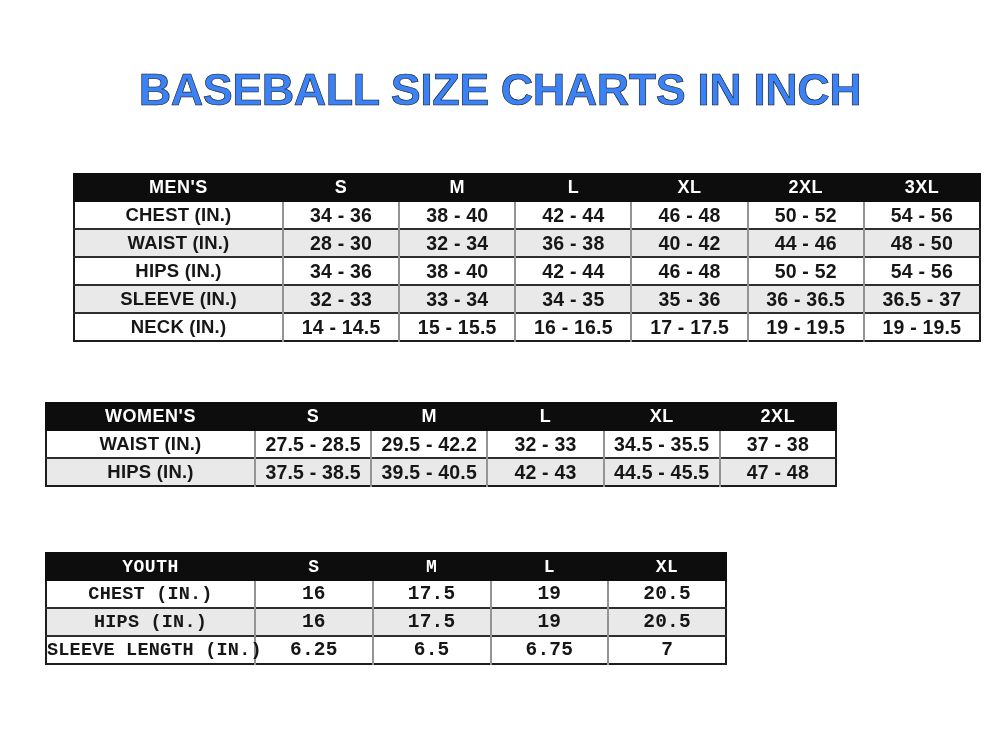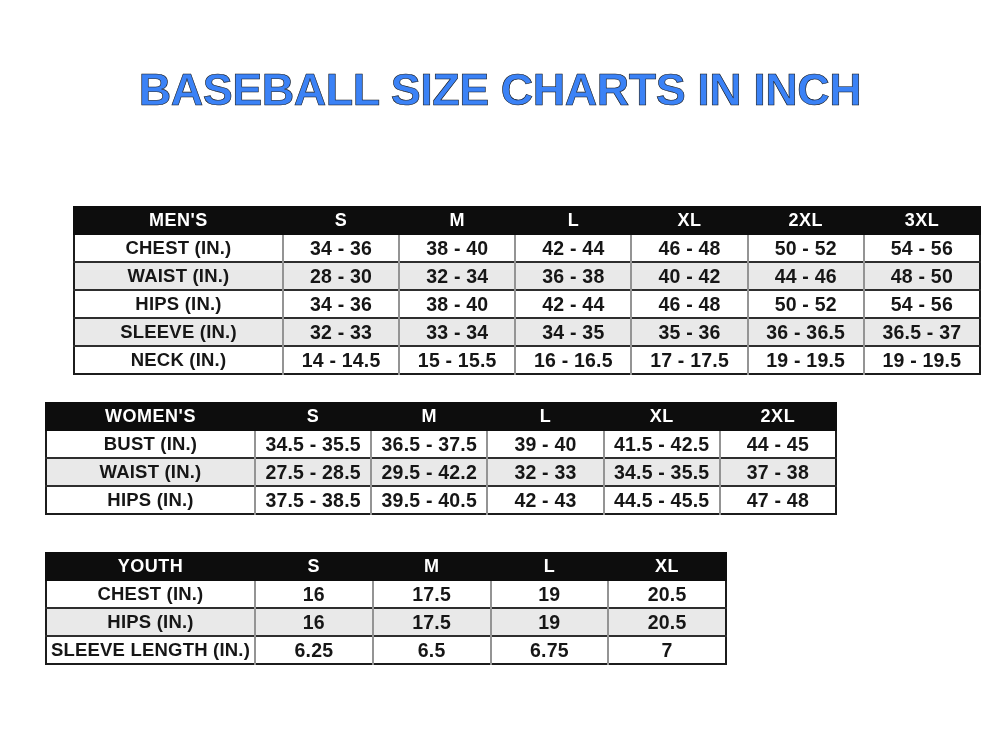--- a/index.html
+++ b/index.html
@@ -24,32 +24,32 @@
     position:absolute;
     top:64px;left:0;right:0;
     text-align:center;
     font-size:45px;
     font-weight:700;
     letter-spacing:-0.5px;
     color:#3b82f6;
     -webkit-text-stroke:0.6px #121212;
   }
   .table-wrap{position:absolute;left:45px;}
-  .wrap-mens{top:206px;padding-left:28px;}
+  .wrap-mens{top:173px;padding-left:28px;}
   .wrap-womens{top:402px;}
   .wrap-youth{top:552px;}
   table.size-table{
     border-collapse:collapse;
     table-layout:fixed;
     border:2px solid #1c1c1c;
     background:#ffffff;
   }
   .table-mens{width:908px;}
   .table-womens{width:792px;border-radius:12px;}
-  .table-youth{width:682px;}
+  .table-youth{width:682px;font-family:Liberation Mono, monospace;}
   .size-table th:first-child,
   .size-table td:first-child{width:209px;}
   .size-table th{
     background:var(--header-bg);
     color:var(--header-text);
     font-size:18px;
     font-weight:700;
     height:27px;
     letter-spacing:0.5px;
     border:2px solid var(--header-bg);
@@ -148,28 +148,20 @@
             <th>WOMEN'S</th>
             <th>S</th>
             <th>M</th>
             <th>L</th>
             <th>XL</th>
             <th>2XL</th>
           </tr>
         </thead>
       <tbody>
           <tr>
-            <td>BUST (IN.)</td>
-            <td>34.5 - 35.5</td>
-            <td>36.5 - 37.5</td>
-            <td>39 - 40</td>
-            <td>41.5 - 42.5</td>
-            <td>44 - 45</td>
-          </tr>
-          <tr>
             <td>WAIST (IN.)</td>
             <td>27.5 - 28.5</td>
             <td>29.5 - 42.2</td>
             <td>32 - 33</td>
             <td>34.5 - 35.5</td>
             <td>37 - 38</td>
           </tr>
           <tr>
             <td>HIPS (IN.)</td>
             <td>37.5 - 38.5</td>

